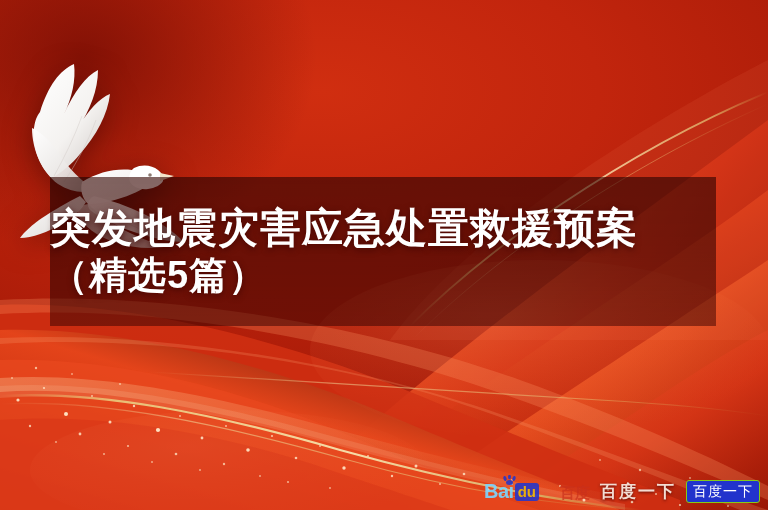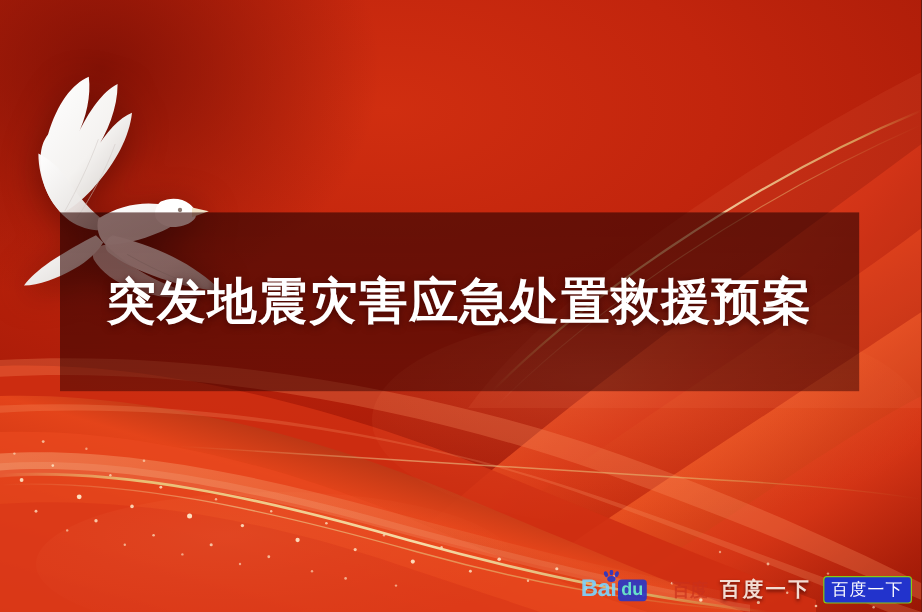--- a/index.html
+++ b/index.html
@@ -61,21 +61,21 @@
     mix-blend-mode: multiply;
   }
 
   
   .title-wrap {
     position: absolute;
     left: 50px; top: 177px;
     width: 666px; height: 149px;
     display: flex;
     flex-direction: column;
-    align-items: center;
+    align-items: flex-start;
     justify-content: center;
     gap: 2px;
   }
   .title-line1, .title-line2 {
     color: #ffffff;
     font-weight: bold;
     letter-spacing: 1px;
     line-height: 1.15;
     text-shadow: 0 2px 6px rgba(60,4,2,0.75);
     white-space: nowrap;
@@ -107,21 +107,21 @@
   .baidu-bai {
     font-size: 20px;
     font-weight: bold;
     color: #7dd3fc;
     letter-spacing: -0.5px;
     line-height: 1;
   }
   .baidu-du {
     font-size: 15px;
     font-weight: bold;
-    color: #5eead4;
+    color: #eab308;
     background: #2b37c4;
     border-radius: 3px;
     padding: 1px 3px;
     line-height: 1.05;
     margin: 0 1px;
   }
   .baidu-cn {
     font-size: 15px;
     font-weight: bold;
     color: #c9301c;
@@ -344,20 +344,21 @@
       <path d="M62,136 C74,118 86,96 94,74"></path>
       <path d="M104,166 C118,174 134,182 150,188"></path>
       <path d="M96,172 C110,182 126,190 142,194"></path>
     </g>
   </svg>
 
   <div class="title-band"></div>
 
   <div class="title-wrap">
     <div class="title-line1">突发地震灾害应急处置救援预案</div>
+    <div class="title-line2">（精选5篇）</div>
   </div>
 
   <div class="watermark">
 
     <div class="baidu-logo">
       <svg class="baidu-paw" viewBox="0 0 32 20">
         <ellipse cx="6" cy="7" rx="3.2" ry="5" fill="#2b37c4" transform="rotate(-18 6 7)"></ellipse>
         <ellipse cx="15" cy="4" rx="3" ry="4.6" fill="#2b37c4"></ellipse>
         <ellipse cx="24" cy="7" rx="3.2" ry="5" fill="#2b37c4" transform="rotate(18 24 7)"></ellipse>
         <ellipse cx="15" cy="15" rx="7" ry="5" fill="#2b37c4"></ellipse>

